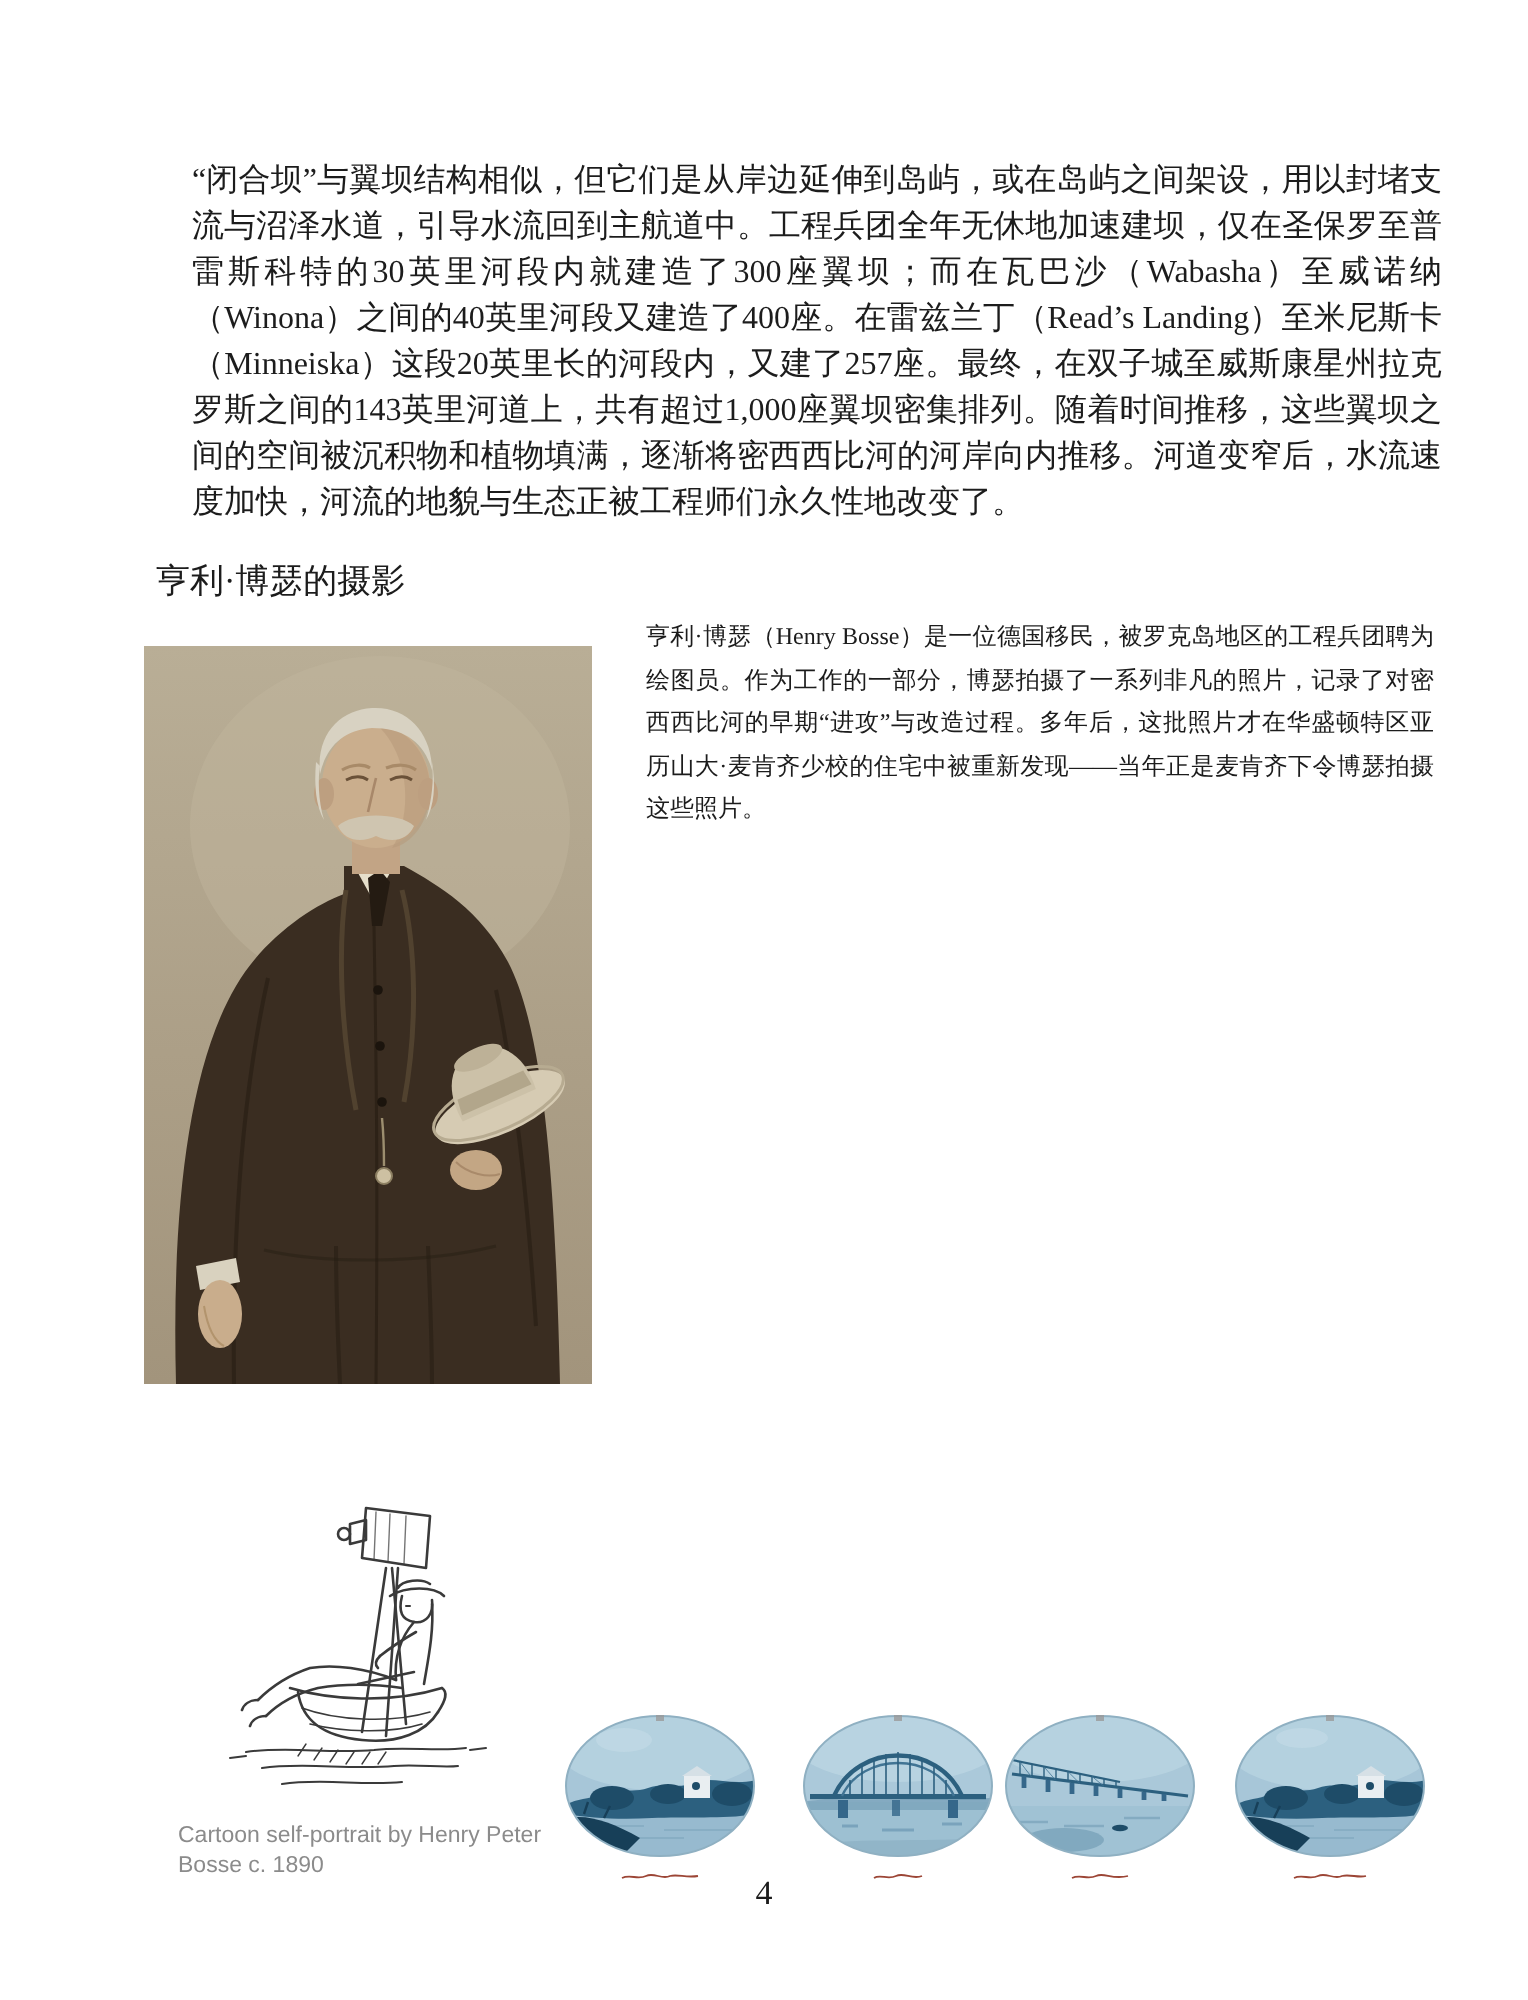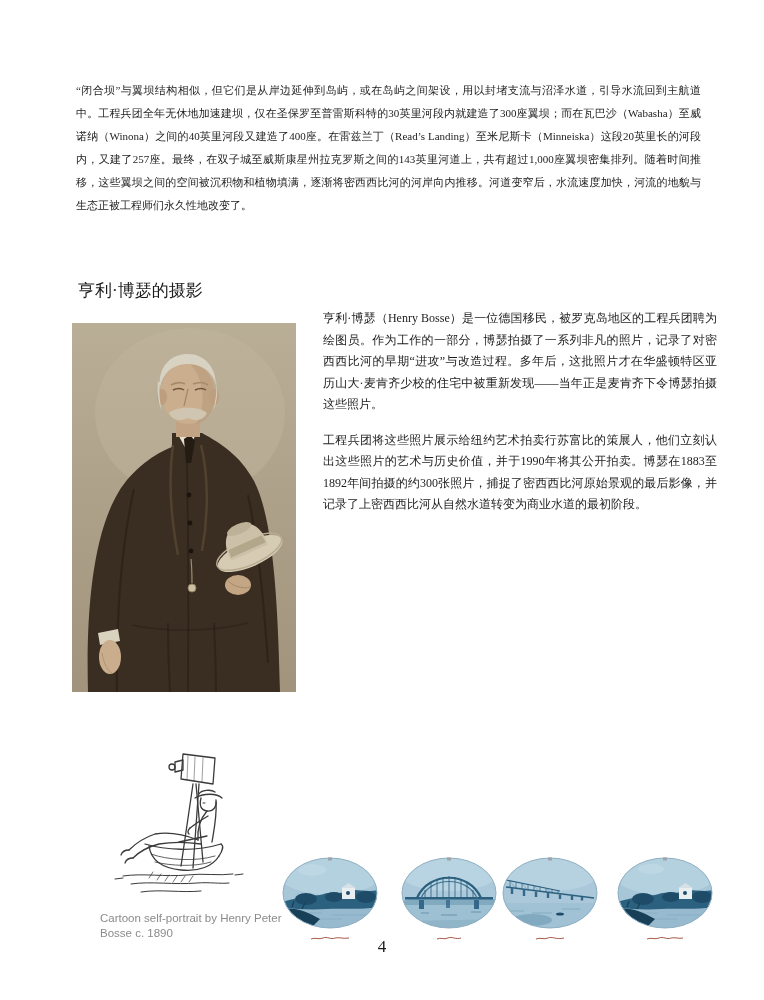--- a/index.html
+++ b/index.html
@@ -2,37 +2,37 @@
 <html><head>
 <meta charset="utf-8">
 <style>
   html,body { margin:0; padding:0; background:#ffffff; }
   .page {
     position:relative; width:764px; height:1000px; background:#ffffff;
     font-family:"Liberation Serif","DejaVu Serif",serif; color:#1c1c1c;
     overflow:hidden;
   }
   .intro {
-    position:absolute; left:76px; top:79px; width:625px;
-    font-size:11px; line-height:23px; text-align:justify; margin:0;
+    position:absolute; left:96px; top:79px; width:625px;
+    font-size:16px; line-height:23px; text-align:justify; margin:0;
   }
   .heading {
     position:absolute; left:78px; top:279px; margin:0;
     font-size:17px; font-weight:normal;
   }
   .portrait-fig { position:absolute; left:72px; top:323px; width:224px; height:369px; margin:0; }
   .right-col {
     position:absolute; left:323px; top:308px; width:394px;
     font-size:12px; line-height:21.5px; text-align:justify;
   }
   .right-col p { margin:0 0 14px 0; }
   .right-col p.indent-first { text-indent:7px; }
   .cartoon-fig { position:absolute; left:95px; top:746px; width:168px; height:164px; margin:0; }
   .cartoon-caption {
-    position:absolute; left:100px; top:911px; width:210px;
+    position:absolute; left:89px; top:911px; width:210px;
     font-family:"Liberation Sans","DejaVu Sans",sans-serif;
     font-size:11.5px; line-height:15px; color:#8b8b8b;
   }
   .cyan { position:absolute; top:857px; width:96px; height:88px; margin:0; }
   .cyan.c1 { left:282px; } .cyan.c2 { left:401px; }
   .cyan.c3 { left:502px; } .cyan.c4 { left:617px; }
   .squiggle { position:absolute; top:78px; left:50%; transform:translateX(-50%); }
   .page-number {
     position:absolute; left:0; top:937px; width:764px;
     text-align:center; font-size:17px;
@@ -103,21 +103,20 @@
       <path d="M26 310 L46 306 L48 318 L28 322 Z" fill="#d9d2bf"></path>
       <ellipse cx="38" cy="334" rx="11" ry="17" fill="#c9ad8c"></ellipse>
       <path d="M30 330 C32 342 36 348 40 350" stroke="#a8895f" stroke-width="1" fill="none" opacity="0.7"></path>
       <path d="M96 300 C96 324 97 348 98 369" stroke="#241b11" stroke-width="2" fill="none" opacity="0.5"></path>
       <path d="M142 300 C143 324 144 348 144 369" stroke="#241b11" stroke-width="2" fill="none" opacity="0.5"></path>
     </svg>
   </figure>
 
   <div class="right-col">
     <p>亨利·博瑟（Henry Bosse）是一位德国移民，被罗克岛地区的工程兵团聘为绘图员。作为工作的一部分，博瑟拍摄了一系列非凡的照片，记录了对密西西比河的早期“进攻”与改造过程。多年后，这批照片才在华盛顿特区亚历山大·麦肯齐少校的住宅中被重新发现——当年正是麦肯齐下令博瑟拍摄这些照片。</p>
-    <p>工程兵团将这些照片展示给纽约艺术拍卖行苏富比的策展人，他们立刻认出这些照片的艺术与历史价值，并于1990年将其公开拍卖。博瑟在1883至1892年间拍摄的约300张照片，捕捉了密西西比河原始景观的最后影像，并记录了上密西西比河从自然水道转变为商业水道的最初阶段。</p>
   </div>
 
   <figure class="cartoon-fig">
     <svg viewBox="0 0 168 164" width="168" height="164">
       <g stroke="#3a3a3a" fill="none" stroke-width="1.3" stroke-linecap="round" stroke-linejoin="round">
 
         <path d="M88 8 L120 12 L118 38 L86 33 Z"></path>
         <path d="M93 10 L92 34 M100 11 L99 35 M108 12 L107 36" stroke-width="0.7" opacity="0.7"></path>
         <path d="M80 16 L88 14 L88 24 L80 26 Z"></path>
         <circle cx="77" cy="21" r="3"></circle>

